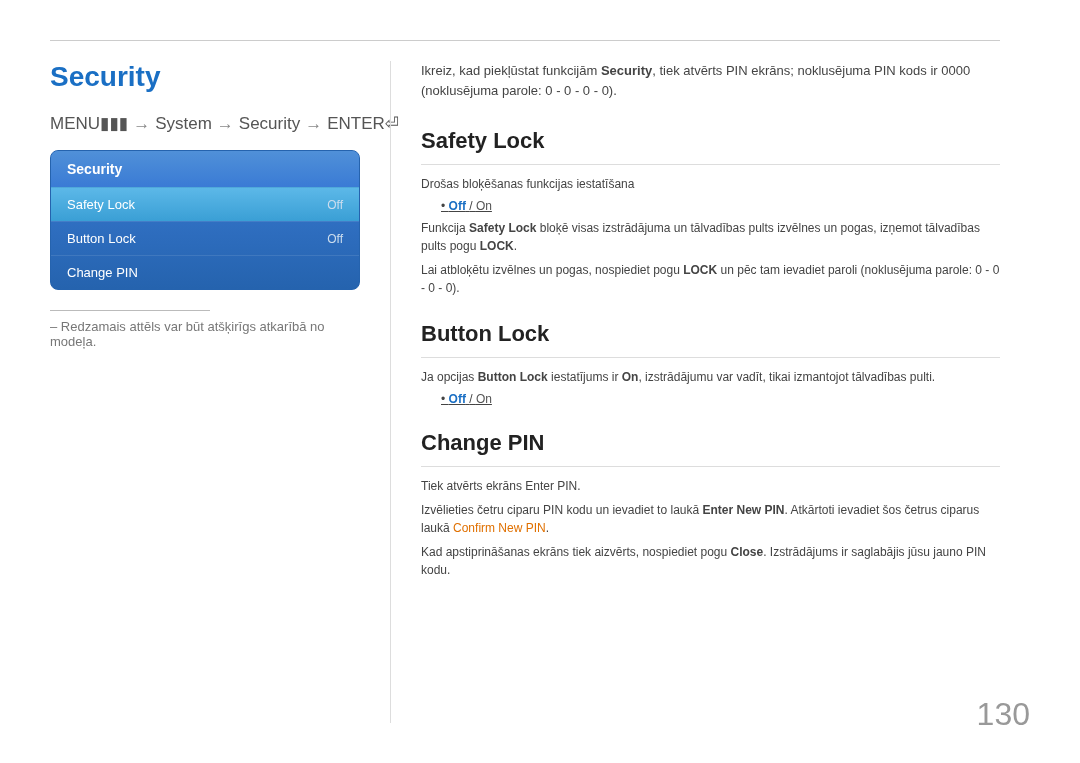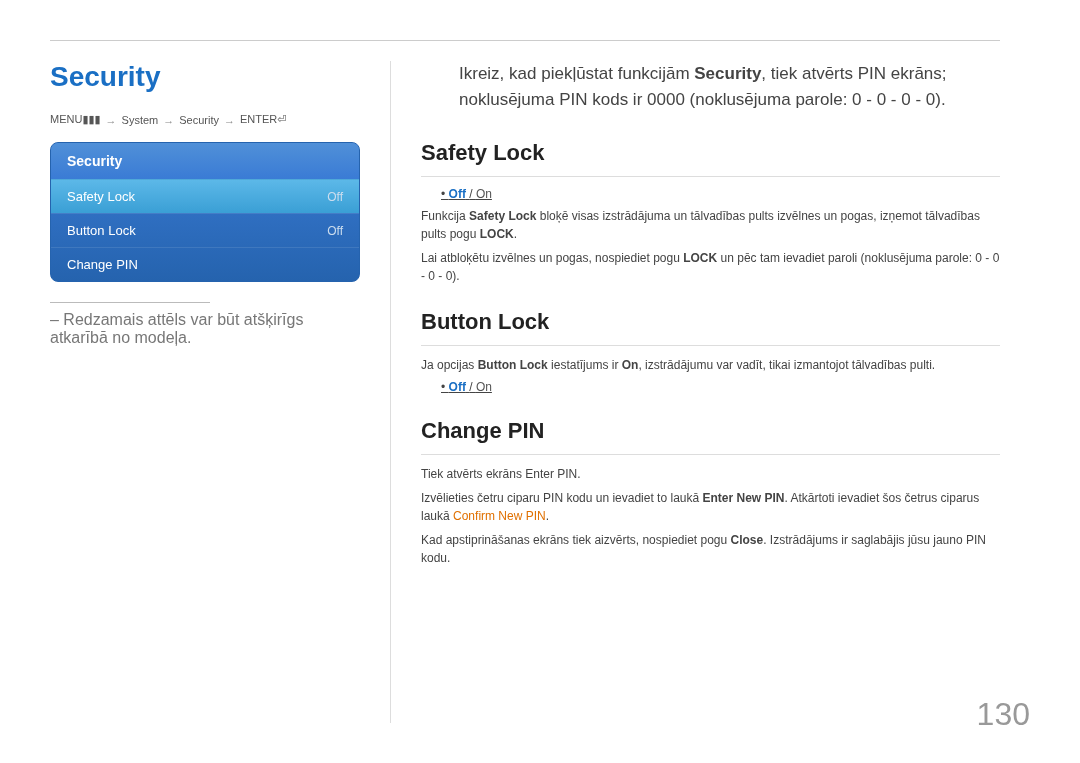--- a/index.html
+++ b/index.html
@@ -45,21 +45,21 @@
     }
 
     .page-title {
       font-size: 28px;
       font-weight: bold;
       color: #1a6fc4;
       margin-bottom: 20px;
     }
 
     .breadcrumb {
-      font-size: 11px;
+      font-size: 17px;
       color: #555;
       margin-bottom: 16px;
       display: flex;
       align-items: center;
       gap: 3px;
     }
 
     .breadcrumb span {
       color: #555;
     }
@@ -107,37 +107,36 @@
 
     
     .footnote-divider {
       width: 160px;
       height: 1px;
       background: #bbb;
       margin: 20px 0 8px 0;
     }
 
     .footnote {
-      font-size: 16px;
+      font-size: 13px;
       color: #777;
     }
 
     
     .right-column {
       flex: 1;
       padding-left: 30px;
       border-left: 1px solid #ddd;
     }
 
     .intro-text {
-      font-size: 17px;
+      font-size: 13px;
       color: #444;
       margin-bottom: 28px;
       line-height: 1.5;
-      margin-left: 38px;
     }
 
     .section-title {
       font-size: 22px;
       font-weight: bold;
       color: #222;
       margin-bottom: 10px;
     }
 
     .section-divider {
@@ -241,20 +240,21 @@
 
     <div class="right-column">
 
       <p class="intro-text">
         Ikreiz, kad piekļūstat funkcijām <strong>Security</strong>, tiek atvērts PIN ekrāns; noklusējuma PIN kods ir 0000 (noklusējuma parole: 0 - 0 - 0 - 0).
       </p>
 
       <div class="section-block">
         <h2 class="section-title">Safety Lock</h2>
         <div class="section-divider"></div>
+        <p class="section-desc">Drošas bloķēšanas funkcijas iestatīšana</p>
         <p class="bullet-item">
           <span class="highlight-off">Off</span>
           <span> / </span>
           <span class="highlight-on">On</span>
         </p>
         <p class="section-desc">Funkcija <strong>Safety Lock</strong> bloķē visas izstrādājuma un tālvadības pults izvēlnes un pogas, izņemot tālvadības pults pogu <strong>LOCK</strong>.</p>
         <p class="section-desc">Lai atbloķētu izvēlnes un pogas, nospiediet pogu <strong>LOCK</strong> un pēc tam ievadiet paroli (noklusējuma parole: 0 - 0 - 0 - 0).</p>
       </div>
 
       <div class="section-block">

